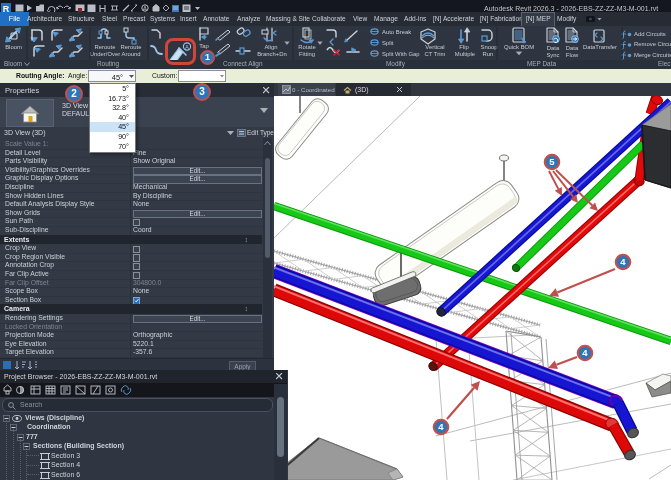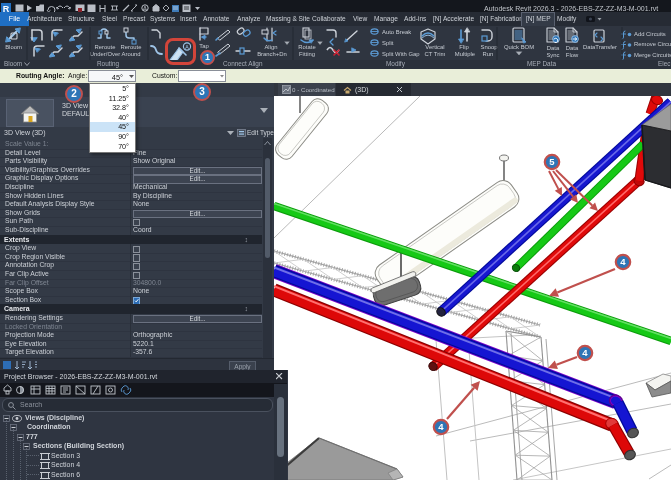--- a/index.html
+++ b/index.html
@@ -279,20 +279,26 @@
   <span class="lbl" style="left:68px">Angle:</span>
   <span class="combo" style="left:88px;top:1px;width:46px;height:10px;"><span style="position:absolute;right:12px;top:1.5px;">45°</span><svg width="46" height="10">
         <path d="M40 4 l2.5 3 l2.5 -3 z" fill="#555"></path>
       </svg></span>
   <span class="lbl" style="left:152px">Custom:</span>
   <span class="combo" style="left:178px;top:1px;width:46px;height:10px;background:#fff;"><svg width="46" height="10">
         <path d="M41 4 l2 2.5 l2 -2.5 z" fill="#888"></path>
       </svg></span>
 </div>
 <div id="props" class="abs">
+  <div id="prophdr" class="abs">
+      <span style="position:absolute;left:5px;top:3px;">Properties</span>
+    <svg style="position:absolute;right:4px;top:4px;" width="7" height="7">
+        <path d="M0 0 L6 6 M6 0 L0 6" stroke="#c8ccd2" stroke-width="1.1"></path>
+      </svg>
+    </div>
   <div id="typesel" class="abs">
     <div id="typeicon" class="abs"><svg width="46" height="26" viewBox="0 0 46 26">
           <path d="M14 14 L23 6 L32 14 Z" fill="#bbbbbb" stroke="#777" stroke-width="0.8"></path>
           <rect x="16.5" y="13" width="13" height="9" fill="#f4f4f0" stroke="#888" stroke-width="0.8"></rect>
           <rect x="21.5" y="16" width="4" height="6" fill="#d9a520"></rect>
         </svg></div>
     <div style="position:absolute;left:62px;top:4.5px;font-size:7px;color:#d2d6db;line-height:8.5px;">3D View<br>DEFAULT</div>
     <svg style="position:absolute;right:6px;top:11px;" width="8" height="6">
         <path d="M0 0 l4 5 l4 -5 z" fill="#aab0b8"></path>
       </svg>
@@ -706,21 +712,21 @@
     <polygon points="548,368 554.7835682599056,360.5071232718534 558.0463872138145,369.10910051397695" fill="#c0504d" stroke="none" stroke-width="1"></polygon>
     <circle cx="585" cy="353" r="7.2" fill="#2e75b6" stroke="#c0504d" stroke-width="2.2"></circle>
     <text x="585" y="356.4" font-size="9.5" font-weight="bold" fill="#fff" text-anchor="middle" font-family="Liberation Sans, sans-serif">4</text>
     <line x1="447" y1="419" x2="474.0988201009838" y2="387.7952980655338" stroke="#c0504d" stroke-width="2.2" stroke-linecap="butt" opacity="1.0"></line>
     <polygon points="480,381 477.57197244558995,390.81145668058656 470.62566775637765,384.77913945048107" fill="#c0504d" stroke="none" stroke-width="1"></polygon>
     <circle cx="441" cy="427" r="7.2" fill="#2e75b6" stroke="#c0504d" stroke-width="2.2"></circle>
     <text x="441" y="430.4" font-size="9.5" font-weight="bold" fill="#fff" text-anchor="middle" font-family="Liberation Sans, sans-serif">4</text>
   </svg>
 <div id="ddlist" class="abs">
   <div>5°</div>
-    <div>11.25°</div>
+    <div>16.73°</div>
     <div>32.8°</div>
     <div>40°</div>
     <div class="sel">45°</div>
     <div>90°</div>
     <div>70°</div>
 </div>
 <div id="hl1"></div>
 <div class="co" style="left:200px;top:50px;width:11px;height:11px;font-size:9px;line-height:11px;border-width:2.2px;">1</div>
 <div class="co" style="left:65px;top:85px;width:14px;height:14px;font-size:10px;line-height:14px;">2</div>
 <div class="co" style="left:193px;top:83px;width:14px;height:14px;font-size:10px;line-height:14px;">3</div>

